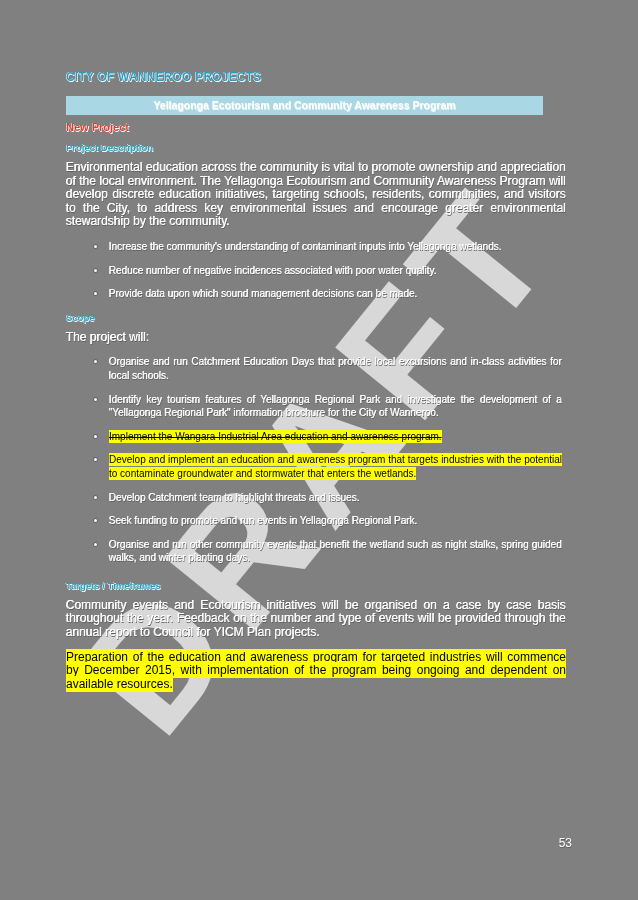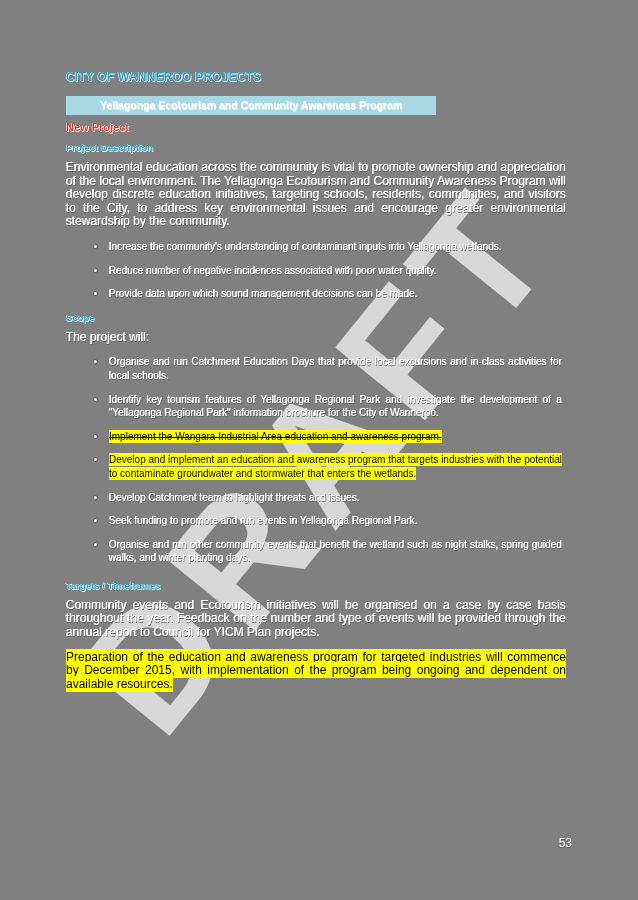--- a/index.html
+++ b/index.html
@@ -55,21 +55,21 @@
     color: #2e9bbd;
     font-weight: bold;
     font-size: 12px;
     letter-spacing: 0.2px;
     margin: 0 0 12px 0;
     text-shadow: 0.6px 0.6px 0 #ffffff, -0.5px -0.5px 0 #ffffff;
   }
 
   .program-banner {
     background: #a9d7e4;
-    width: 370px;
+    width: 477px;
     height: 19px;
     line-height: 19px;
     text-align: center;
     color: #ffffff;
     font-weight: bold;
     font-size: 10.5px;
     margin: 0 0 6px 0;
     text-shadow: 0.6px 0.6px 0 #e8f4f8;
   }
 

